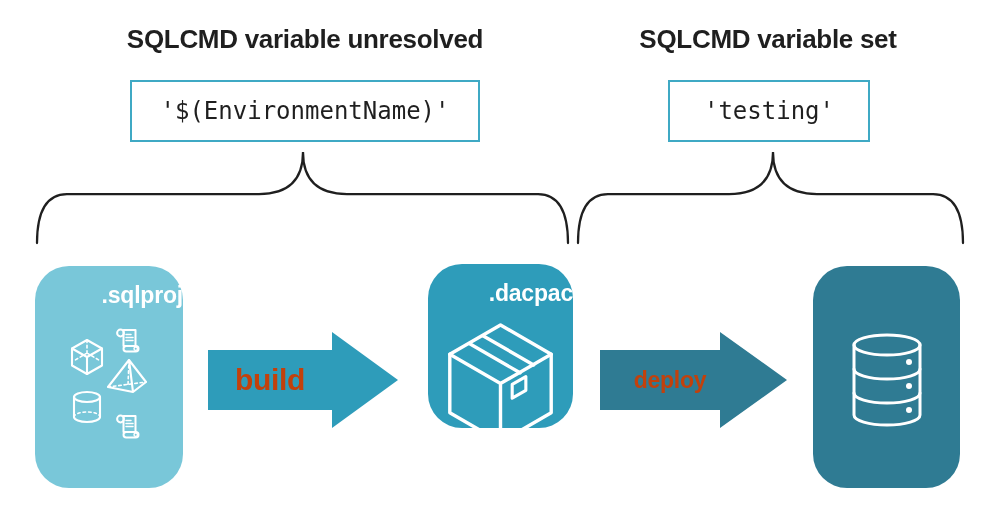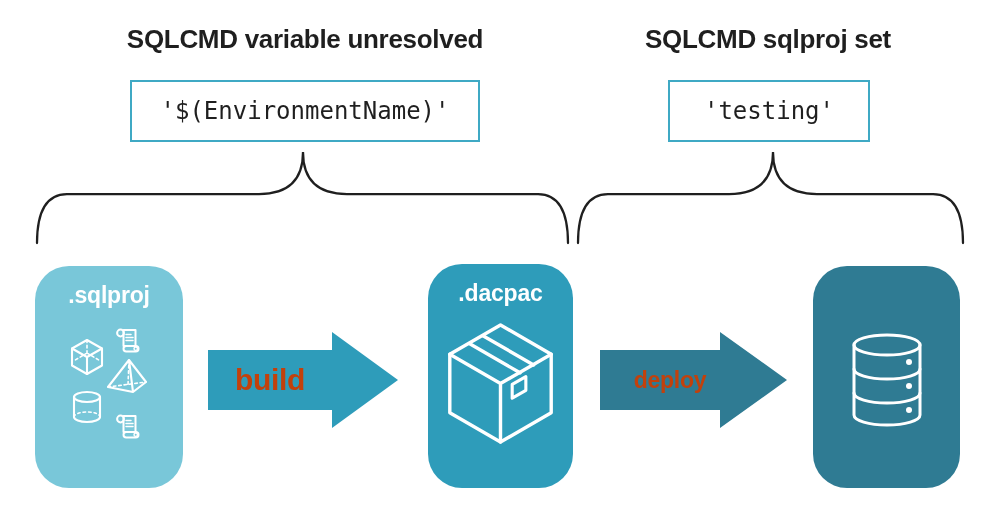--- a/index.html
+++ b/index.html
@@ -20,23 +20,23 @@
             font-family:"DejaVu Sans Mono",monospace;font-size:24px;color:var(--ink,#1f1f1f);
             white-space:pre;}
   .code-box-left{left:130px;width:350px;}
   .code-box-right{left:668px;width:202px;}
 
   .braces{position:absolute;left:0;top:0;width:1000px;height:522px;pointer-events:none;}
   .brace-path{fill:none;stroke:var(--ink,#1f1f1f);stroke-width:2.25;stroke-linecap:round;}
 
   .card{position:absolute;border-radius:34px;}
   .card-sqlproj{left:35px;top:266px;width:148px;height:222px;background:var(--light-teal,#79C7D9);}
-  .card-dacpac{left:428px;top:264px;width:145px;height:224px;background:var(--medium-teal,#2E9CBA);}
+  .card-dacpac{left:428px;top:264px;width:145px;height:164px;background:var(--medium-teal,#2E9CBA);}
   .card-database{left:813px;top:266px;width:147px;height:222px;background:var(--dark-teal,#2F7B93);}
-  .card-label{position:absolute;top:16px;left:0;width:100%;text-align:center;color:#fff;
+  .card-label{position:absolute;top:16px;left:0;width:100%;text-align:right;color:#fff;
               font-size:23px;font-weight:700;letter-spacing:-0.2px;}
 
   .icon-svg{position:absolute;}
   .wicon{stroke:#fff;fill:none;stroke-linejoin:round;stroke-linecap:round;}
   .dash{stroke-dasharray:2.6 2.8;}
 
   .arrow-svg{position:absolute;top:332px;width:190px;height:96px;}
   .arrow-build{left:208px;}
   .arrow-deploy{left:600px;}
   .arrow-label{position:absolute;top:350px;height:60px;display:flex;align-items:center;
@@ -45,21 +45,21 @@
   .label-deploy{left:610px;width:120px;font-size:23px;}
   .fill-medium{fill:var(--medium-teal,#2E9CBA);}
   .fill-dark{fill:var(--dark-teal,#2F7B93);}
 </style>
 </head>
 <body>
 
 <div class="canvas">
 
   <div class="title title-left">SQLCMD variable unresolved</div>
-  <div class="title title-right">SQLCMD sqlproj set</div>
+  <div class="title title-right">SQLCMD variable set</div>
 
   <div class="code-box code-box-right">'testing'</div>
   <div class="code-box code-box-left">'$(EnvironmentName)'</div>
 
   <svg class="braces" viewBox="0 0 1000 522">
     <path class="brace-path" d="M 37 243 Q 37 194 67 194 L 259 194 Q 303 194 303 152 Q 303 194 347 194 L 538 194 Q 568 194 568 243"></path>
     <path class="brace-path" d="M 578 243 Q 578 194 608 194 L 729 194 Q 773 194 773 152 Q 773 194 817 194 L 933 194 Q 963 194 963 243"></path>
   </svg>
 
   <div class="card card-sqlproj">

